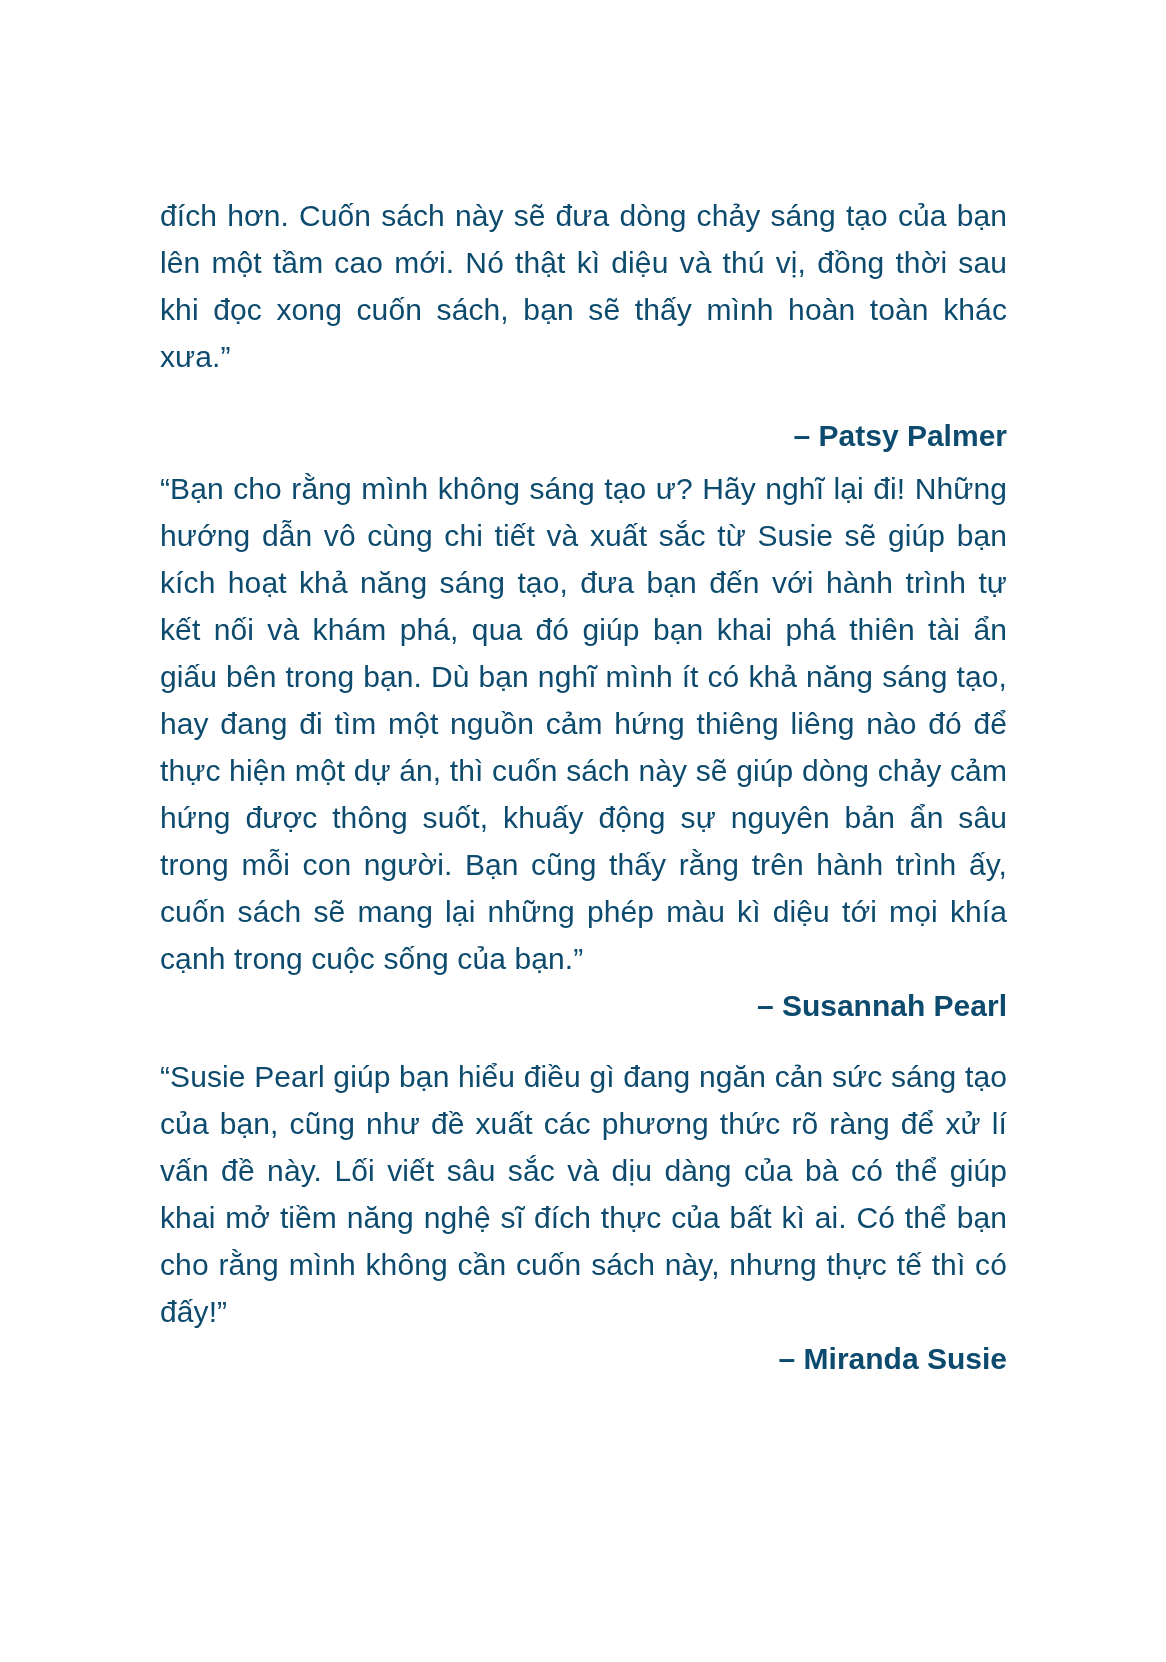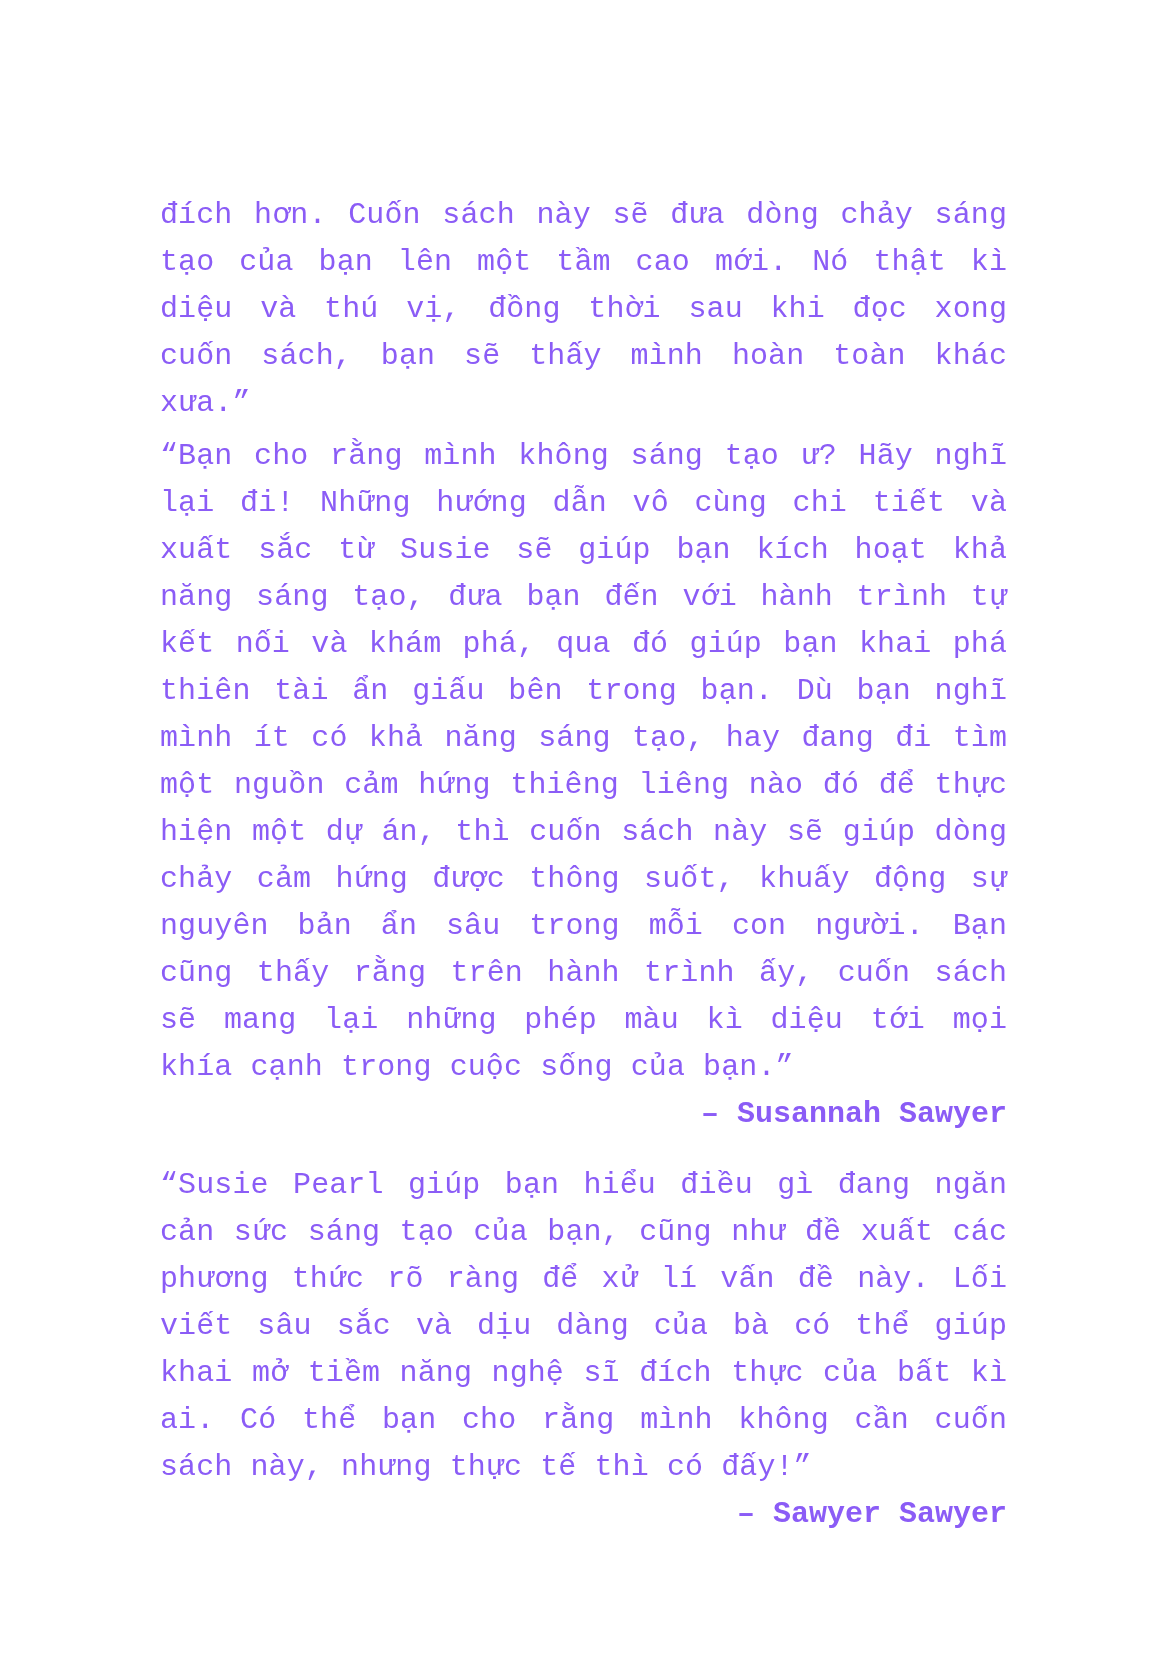--- a/index.html
+++ b/index.html
@@ -6,22 +6,22 @@
     margin: 0;
     padding: 0;
     background: #ffffff;
   }
   .page {
     position: relative;
     width: 1166px;
     height: 1624px;
     background: #ffffff;
     overflow: hidden;
-    font-family: Liberation Mono, monospace;
-    color: #8b5cf6;
+    font-family: Liberation Sans, sans-serif;
+    color: #0c4a6e;
   }
   .content {
     position: absolute;
     left: 160px;
     top: 192px;
     width: 847px;
   }
   .quote {
     margin: 0;
     font-size: 30px;
@@ -42,26 +42,27 @@
   .review-3 { margin-top: 24px; }
 </style>
 </head>
 <body>
 
 <div class="page">
   <div class="content">
 
     <section class="review review-1">
       <p class="quote">đích hơn. Cuốn sách này sẽ đưa dòng chảy sáng tạo của bạn lên một tầm cao mới. Nó thật kì diệu và thú vị, đồng thời sau khi đọc xong cuốn sách, bạn sẽ thấy mình hoàn toàn khác xưa.”</p>
+      <p class="attribution">– Patsy Palmer</p>
     </section>
 
     <section class="review review-2">
       <p class="quote">“Bạn cho rằng mình không sáng tạo ư? Hãy nghĩ lại đi! Những hướng dẫn vô cùng chi tiết và xuất sắc từ Susie sẽ giúp bạn kích hoạt khả năng sáng tạo, đưa bạn đến với hành trình tự kết nối và khám phá, qua đó giúp bạn khai phá thiên tài ẩn giấu bên trong bạn. Dù bạn nghĩ mình ít có khả năng sáng tạo, hay đang đi tìm một nguồn cảm hứng thiêng liêng nào đó để thực hiện một dự án, thì cuốn sách này sẽ giúp dòng chảy cảm hứng được thông suốt, khuấy động sự nguyên bản ẩn sâu trong mỗi con người. Bạn cũng thấy rằng trên hành trình ấy, cuốn sách sẽ mang lại những phép màu kì diệu tới mọi khía cạnh trong cuộc sống của bạn.”</p>
-      <p class="attribution">– Susannah Sawyer</p>
+      <p class="attribution">– Susannah Pearl</p>
     </section>
 
     <section class="review review-3">
       <p class="quote">“Susie Pearl giúp bạn hiểu điều gì đang ngăn cản sức sáng tạo của bạn, cũng như đề xuất các phương thức rõ ràng để xử lí vấn đề này. Lối viết sâu sắc và dịu dàng của bà có thể giúp khai mở tiềm năng nghệ sĩ đích thực của bất kì ai. Có thể bạn cho rằng mình không cần cuốn sách này, nhưng thực tế thì có đấy!”</p>
-      <p class="attribution">– Sawyer Sawyer</p>
+      <p class="attribution">– Miranda Susie</p>
     </section>
 
   </div>
 </div>
 
 </body></html>

